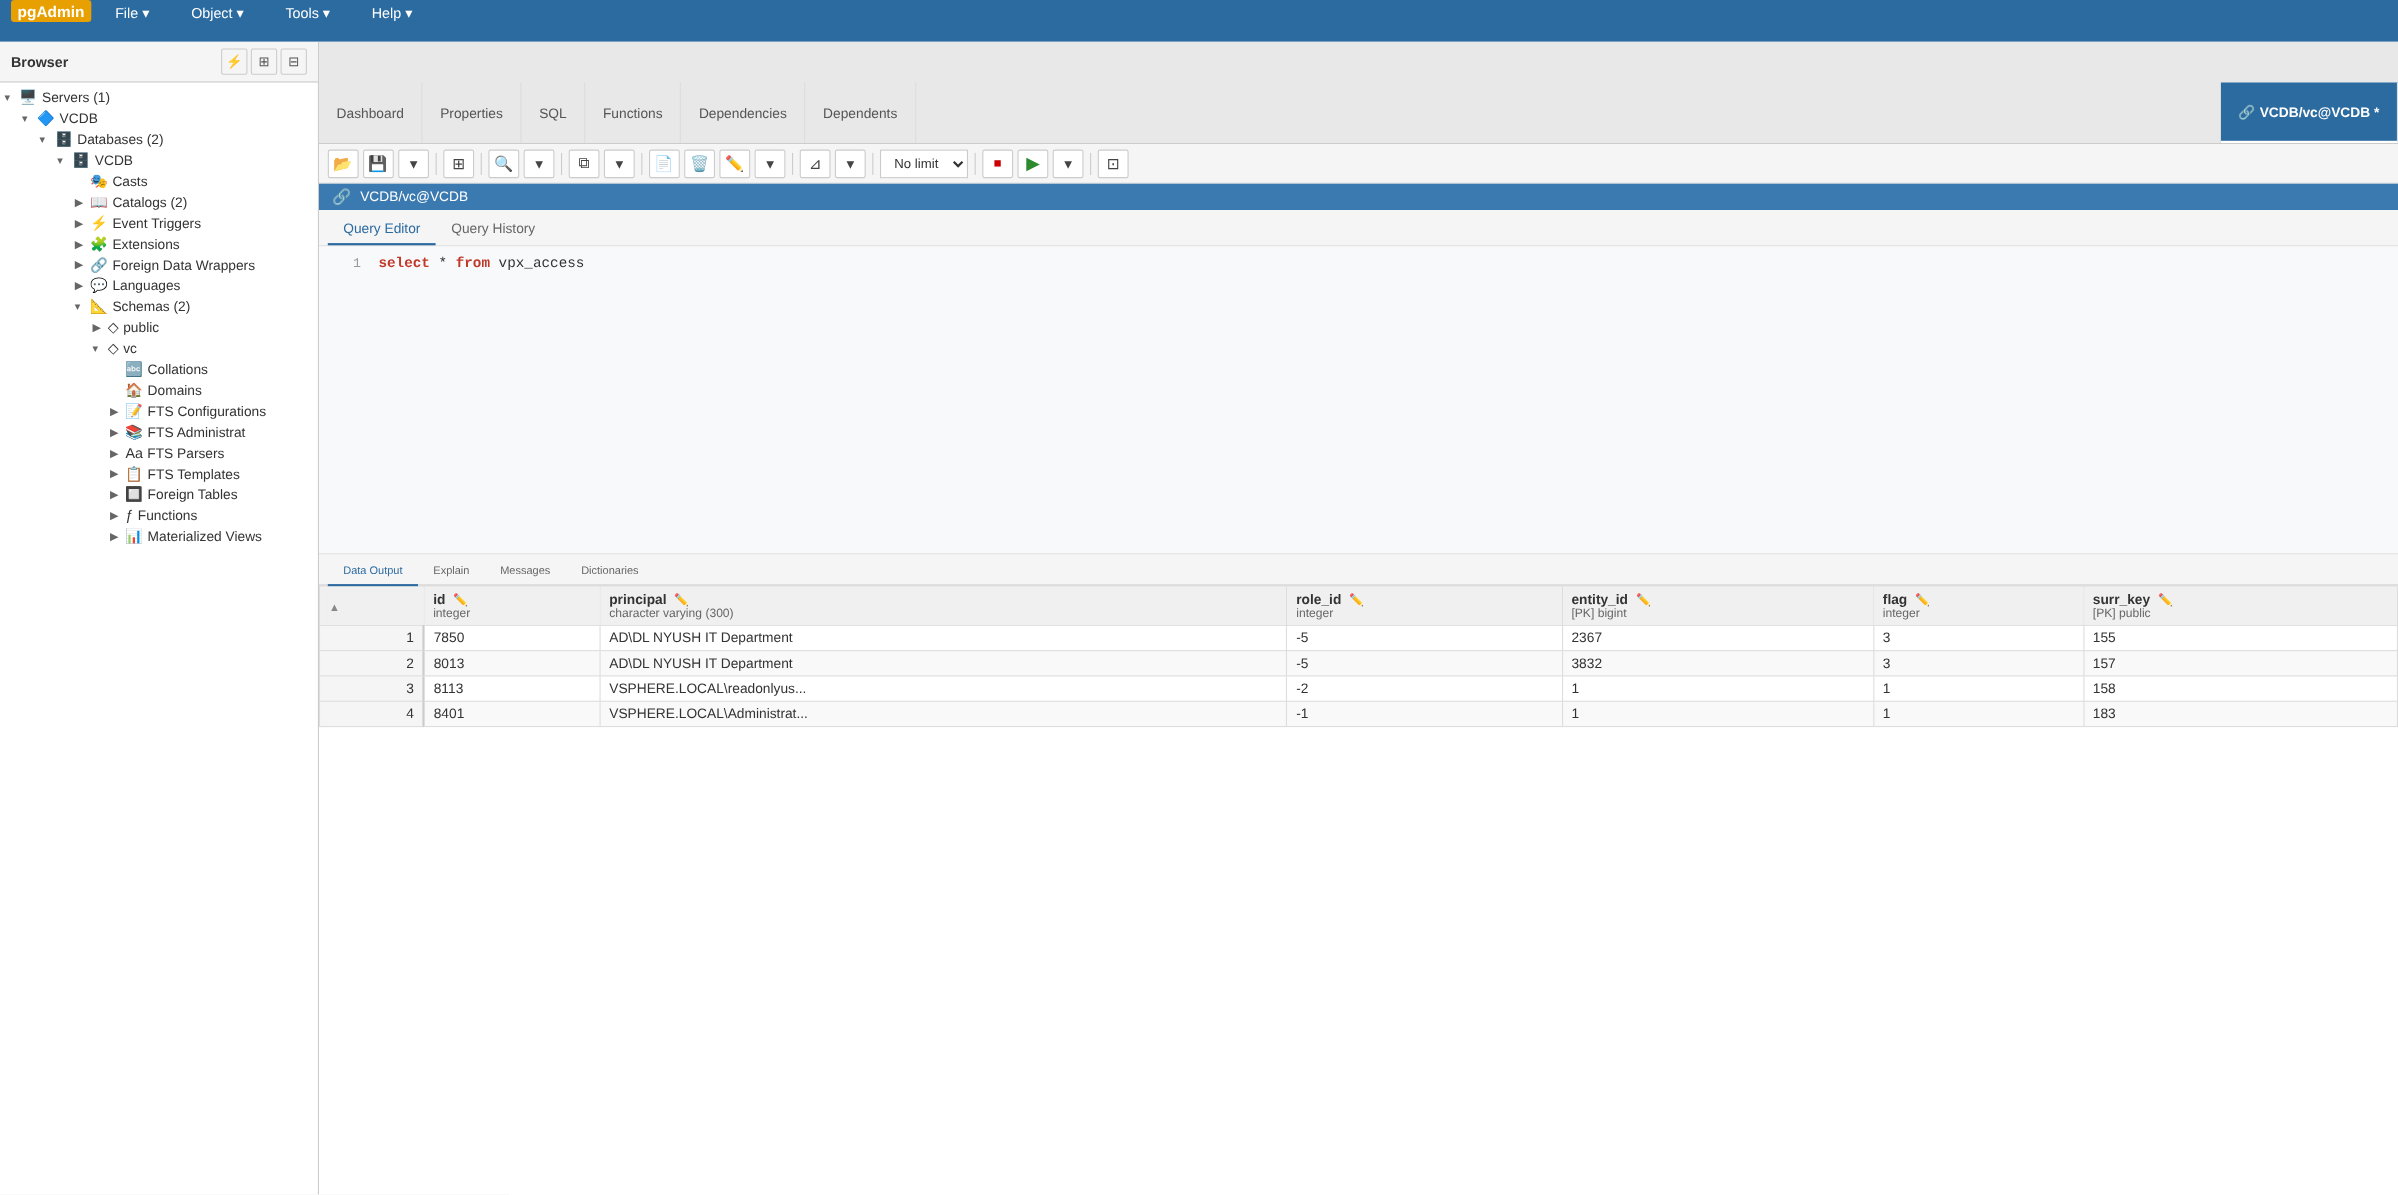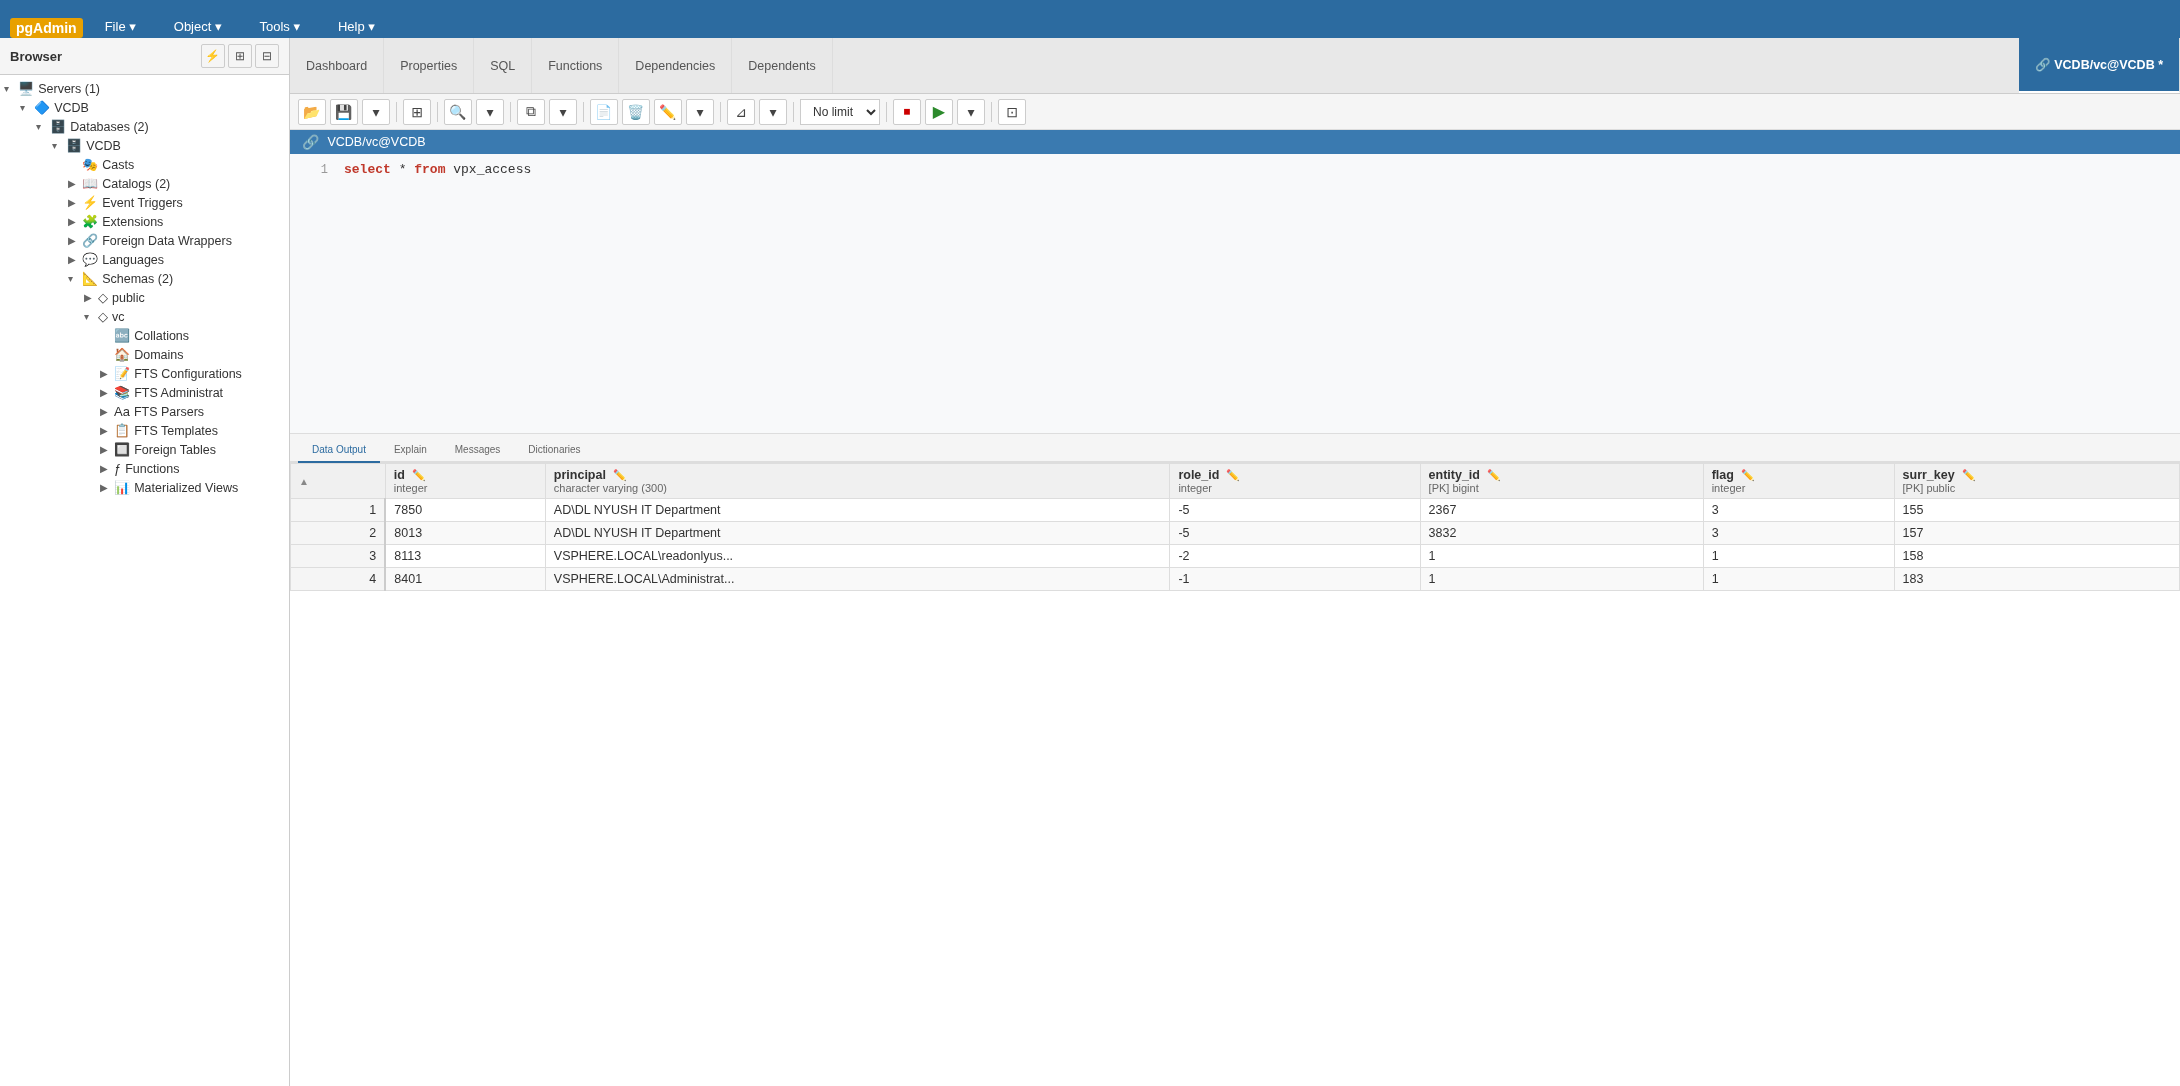--- a/index.html
+++ b/index.html
@@ -2,21 +2,21 @@
 <html><head>
   <meta charset="utf-8">
   <style>
     * { box-sizing: border-box; margin: 0; padding: 0; }
     body { font-family: -apple-system, BlinkMacSystemFont, 'Segoe UI', sans-serif; font-size: 13px; background: #f0f0f0; overflow: hidden; }
 
     
     .topbar {
       background: #2c6ba0;
       display: flex;
-      align-items: flex-end;
+      align-items: flex-start;
       height: 38px;
       padding: 0 10px;
       gap: 4px;
     }
     .pgadmin-logo {
       background: #e8a000;
       color: white;
       font-weight: bold;
       font-size: 14px;
       padding: 2px 6px;
@@ -118,20 +118,21 @@
     }
     .tab-item {
       padding: 19px 16px;
       cursor: pointer;
       font-size: 12.5px;
       color: #555;
       border-right: 1px solid #ddd;
       display: flex;
       align-items: center;
       white-space: nowrap;
+      margin-top: 37px;
     }
     .tab-item.active {
       background: #fff;
       color: #2c6ba0;
       border-bottom: 2px solid #fff;
     }
     .tab-item.special {
       margin-left: auto;
       background: #2c6ba0;
       color: white;
@@ -543,20 +544,24 @@
       <button class="qtoolbar-btn" title="Scratch Pad">⊡</button>
     </div>
 
     <div class="conn-bar">
       <span class="conn-icon">🔗</span>
       <span>VCDB/vc@VCDB</span>
     </div>
 
     <div class="editor-area">
 
+      <div class="query-tabs">
+        <div class="query-tab active">Query Editor</div>
+        <div class="query-tab">Query History</div>
+      </div>
 
       <div class="code-editor">
         <div class="code-line">
           <span class="line-num">1</span>
           <span class="code-text">
             <span class="kw-select">select</span>
             <span class="kw-star"> * </span>
             <span class="kw-from">from</span>
             <span class="kw-plain"> vpx_access</span>
           </span>

